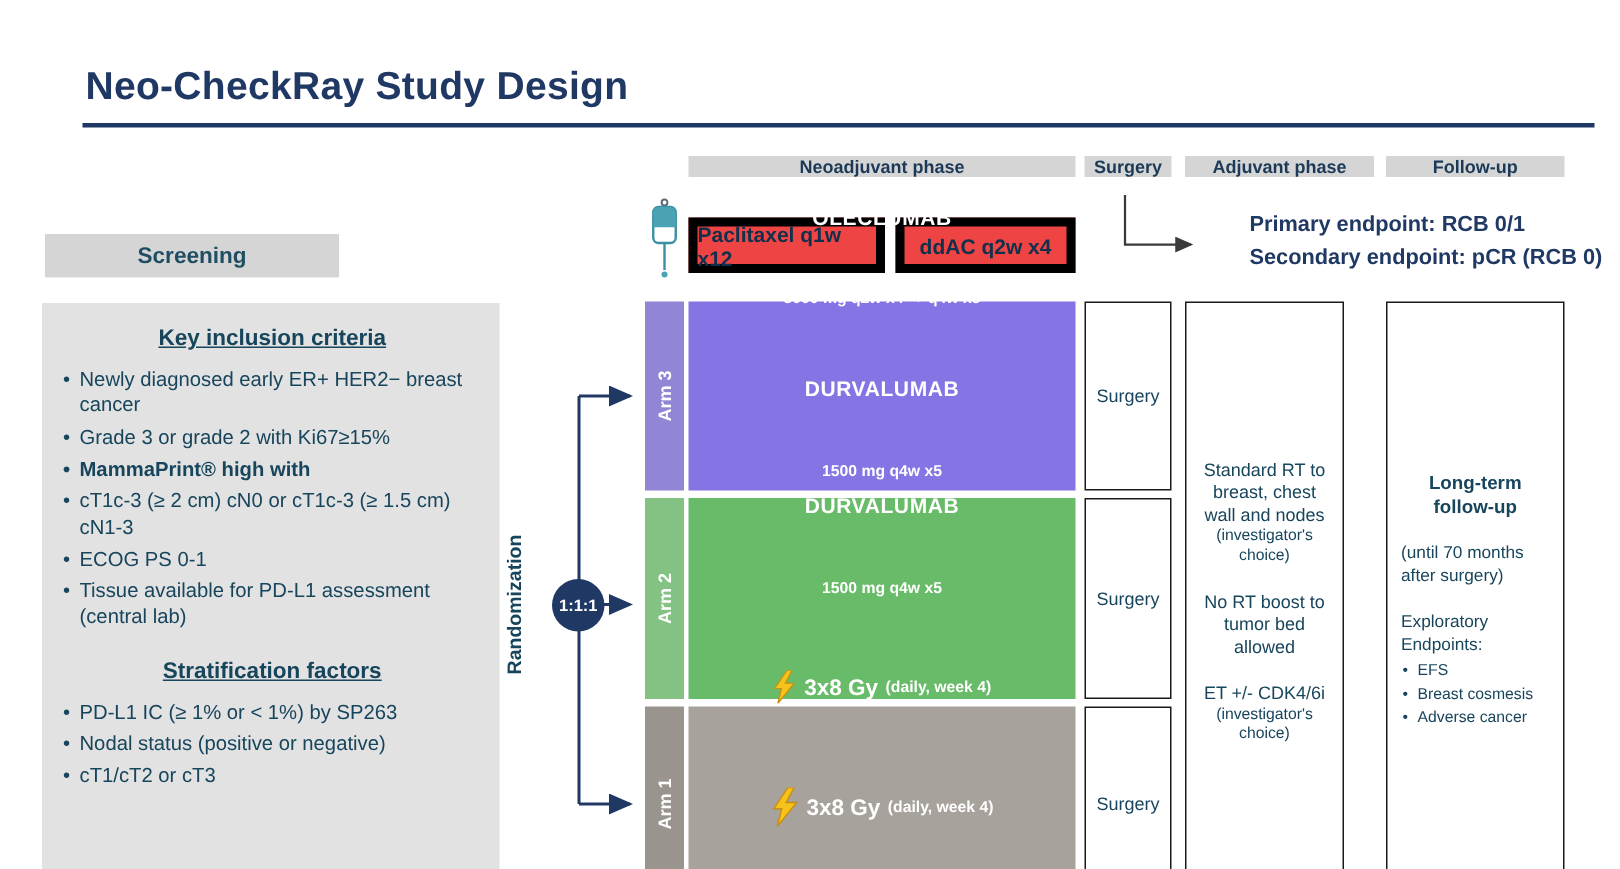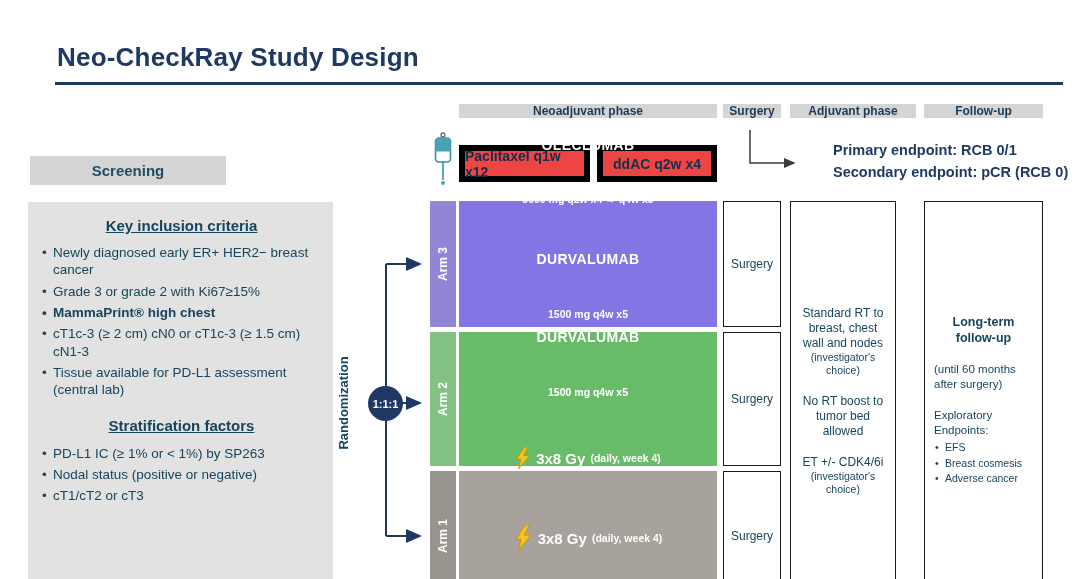--- a/index.html
+++ b/index.html
@@ -169,22 +169,23 @@
     <div>Primary endpoint: RCB 0/1</div>
     <div>Secondary endpoint: pCR (RCB 0)</div>
   </div>
 
   <div class="screen-head">Screening</div>
   <div class="screen-body">
     <div class="sec-title">Key inclusion criteria</div>
     <ul class="blist">
       <li>Newly diagnosed early ER+ HER2− breast cancer</li>
       <li>Grade 3 or grade 2 with Ki67≥15%</li>
-      <li class="emph">MammaPrint® high chest</li>
+      <li class="emph">MammaPrint® high with</li>
       <li>cT1c-3 (≥ 2 cm) cN0 or cT1c-3 (≥ 1.5 cm) cN1-3</li>
+      <li>ECOG PS 0-1</li>
       <li>Tissue available for PD-L1 assessment (central lab)</li>
     </ul>
     <div class="sec-title strat">Stratification factors</div>
     <ul class="blist">
       <li>PD-L1 IC (≥ 1% or &lt; 1%) by SP263</li>
       <li>Nodal status (positive or negative)</li>
       <li>cT1/cT2 or cT3</li>
     </ul>
   </div>
 
@@ -243,21 +244,21 @@
   <div class="adj-box">
     <p>Standard RT to breast, chest wall and nodes</p>
     <p class="note gap">(investigator's choice)</p>
     <p class="gap">No RT boost to tumor bed allowed</p>
     <p>ET +/- CDK4/6i</p>
     <p class="note">(investigator's choice)</p>
   </div>
 
   <div class="fu-box">
     <p class="fu-title">Long-term follow-up</p>
-    <p class="fu-duration">(until 60 months after surgery)</p>
+    <p class="fu-duration">(until 70 months after surgery)</p>
     <p class="fu-exp">Exploratory Endpoints:</p>
     <ul class="fu-list">
       <li>EFS</li>
       <li>Breast cosmesis</li>
       <li>Adverse cancer</li>
     </ul>
   </div>
 
 </div>
 

